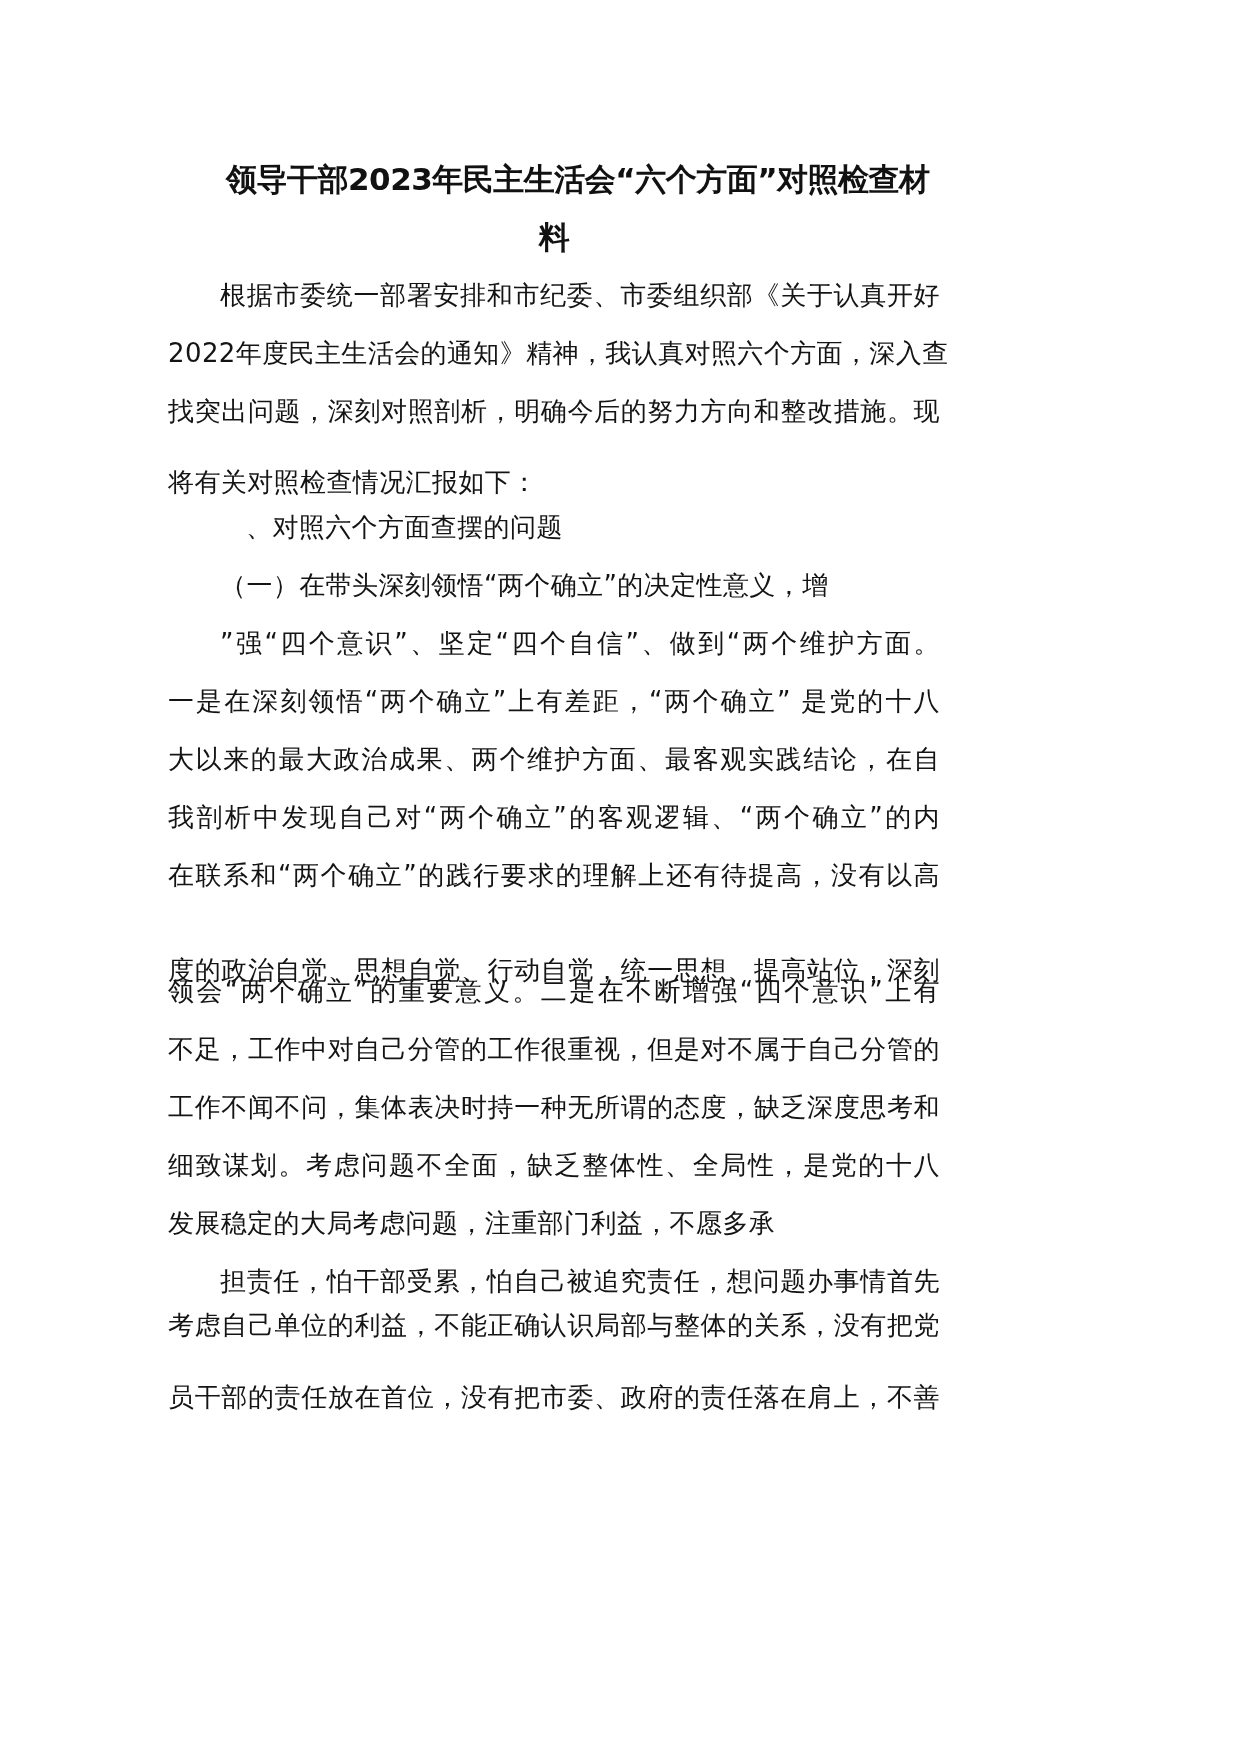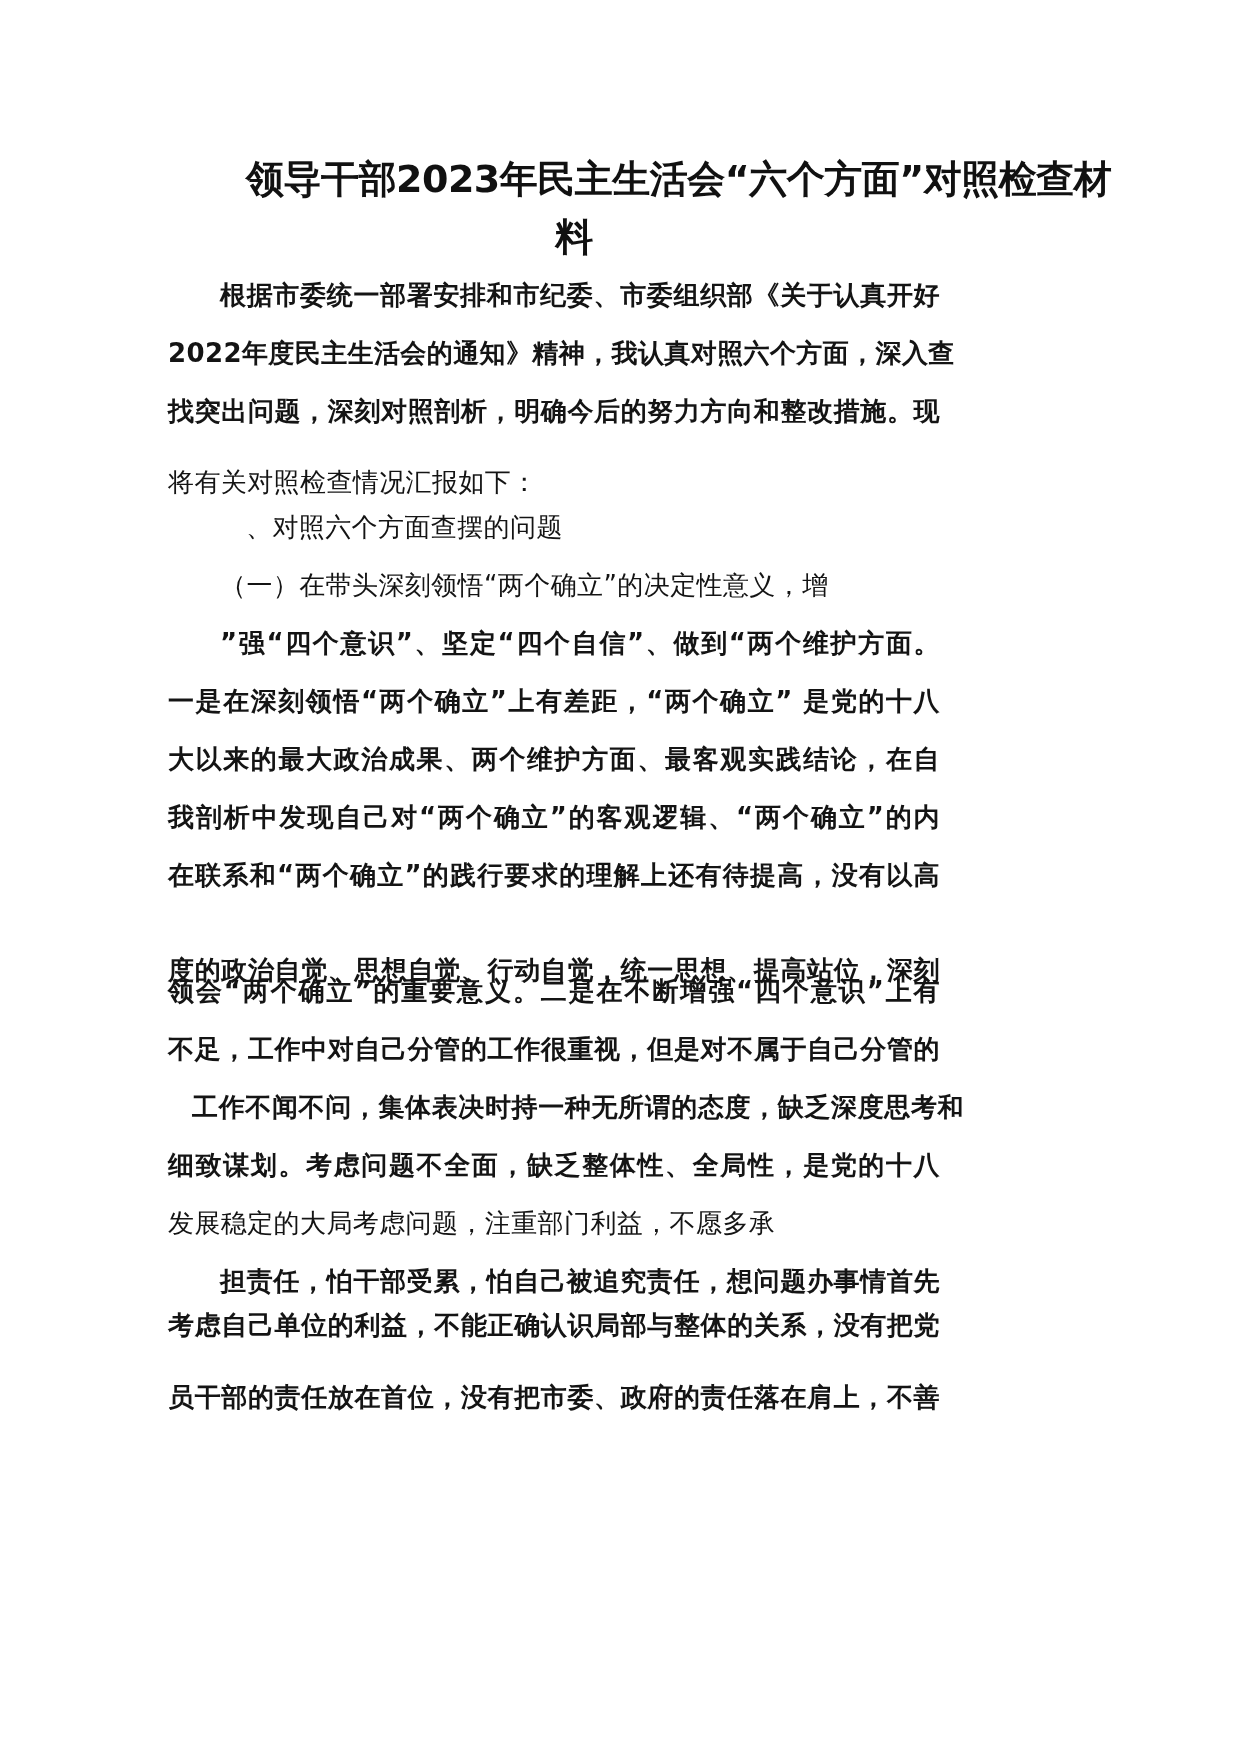--- a/index.html
+++ b/index.html
@@ -21,46 +21,44 @@
       top: 0;
       width: 1240px;
       height: 1754px;
       background: #ffffff;
     }
     .title {
       position: absolute;
       left: 230px;
       width: 820px;
       font-weight: bold;
-      font-size: 38px;
+      font-size: 31px;
       line-height: 58px;
       text-align: center;
       letter-spacing: -0.5px;
       color: #111111;
-      margin-left: 20px;
     }
     .title-line1 { top: 150px; left: 226px; width: 830px; text-align: left; white-space: nowrap; }
     .title-line2 { top: 208px; left: 168px; width: 772px; text-align: center; }
     .line {
       position: absolute;
       left: 168px;
       width: 772px;
       font-size: 26px;
       line-height: 40px;
       height: 40px;
       white-space: nowrap;
       overflow: visible;
       color: #141414;
       letter-spacing: 0.4px;
     }
     .indent { left: 220px; width: 720px; }
     .justify {
       text-align: justify;
       text-align-last: justify;
-      font-weight: bold;
     }
   </style>
 </head>
 <body>
 
 <div class="page">
 
   <div class="title title-line1">领导干部2023年民主生活会“六个方面”对照检查材</div>
   <div class="title title-line2">料</div>
 
@@ -72,21 +70,21 @@
       <div class="line indent" style="top: 507px; margin-left: 26px;">、对照六个方面查摆的问题</div>
       <div class="line indent" style="top: 565px;">（一）在带头深刻领悟“两个确立”的决定性意义，增</div>
       <div class="line indent justify" style="top: 623px;">”强“四个意识”、坚定“四个自信”、做到“两个维护方面。</div>
       <div class="line justify" style="top: 681px;">一是在深刻领悟“两个确立”上有差距，“两个确立” 是党的十八</div>
       <div class="line justify" style="top: 739px;">大以来的最大政治成果、两个维护方面、最客观实践结论，在自</div>
       <div class="line justify" style="top: 797px;">我剖析中发现自己对“两个确立”的客观逻辑、“两个确立”的内</div>
       <div class="line justify" style="top: 855px;">在联系和“两个确立”的践行要求的理解上还有待提高，没有以高</div>
       <div class="line justify" style="top: 950px;">度的政治自觉、思想自觉、行动自觉，统一思想、提高站位，深刻</div>
       <div class="line justify" style="top: 971px;">领会“两个确立”的重要意义。二是在不断增强“四个意识”上有</div>
       <div class="line justify" style="top: 1029px;">不足，工作中对自己分管的工作很重视，但是对不属于自己分管的</div>
-      <div class="line justify" style="top: 1087px; margin-left: 24px;">工作不闻不问，集体表决时持一种无所谓的态度，缺乏深度思考和</div>
+      <div class="line justify" style="top: 1087px;">工作不闻不问，集体表决时持一种无所谓的态度，缺乏深度思考和</div>
       <div class="line justify" style="top: 1145px;">细致谋划。考虑问题不全面，缺乏整体性、全局性，是党的十八</div>
       <div class="line" style="top: 1203px;">发展稳定的大局考虑问题，注重部门利益，不愿多承</div>
       <div class="line indent justify" style="top: 1261px;">担责任，怕干部受累，怕自己被追究责任，想问题办事情首先</div>
       <div class="line justify" style="top: 1285px; margin-top: 20px;">考虑自己单位的利益，不能正确认识局部与整体的关系，没有把党</div>
       <div class="line justify" style="top: 1377px;">员干部的责任放在首位，没有把市委、政府的责任落在肩上，不善</div>
     </div>
 
 </div>
 
 </body></html>

